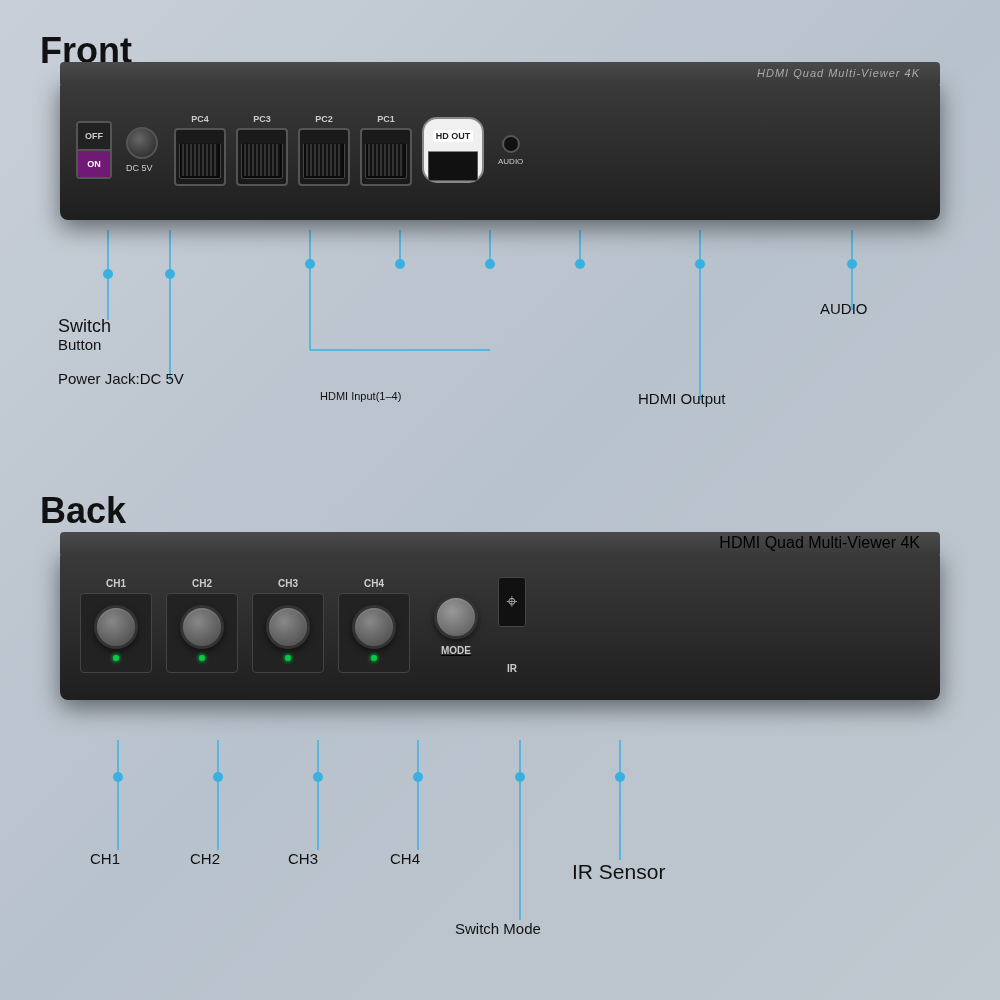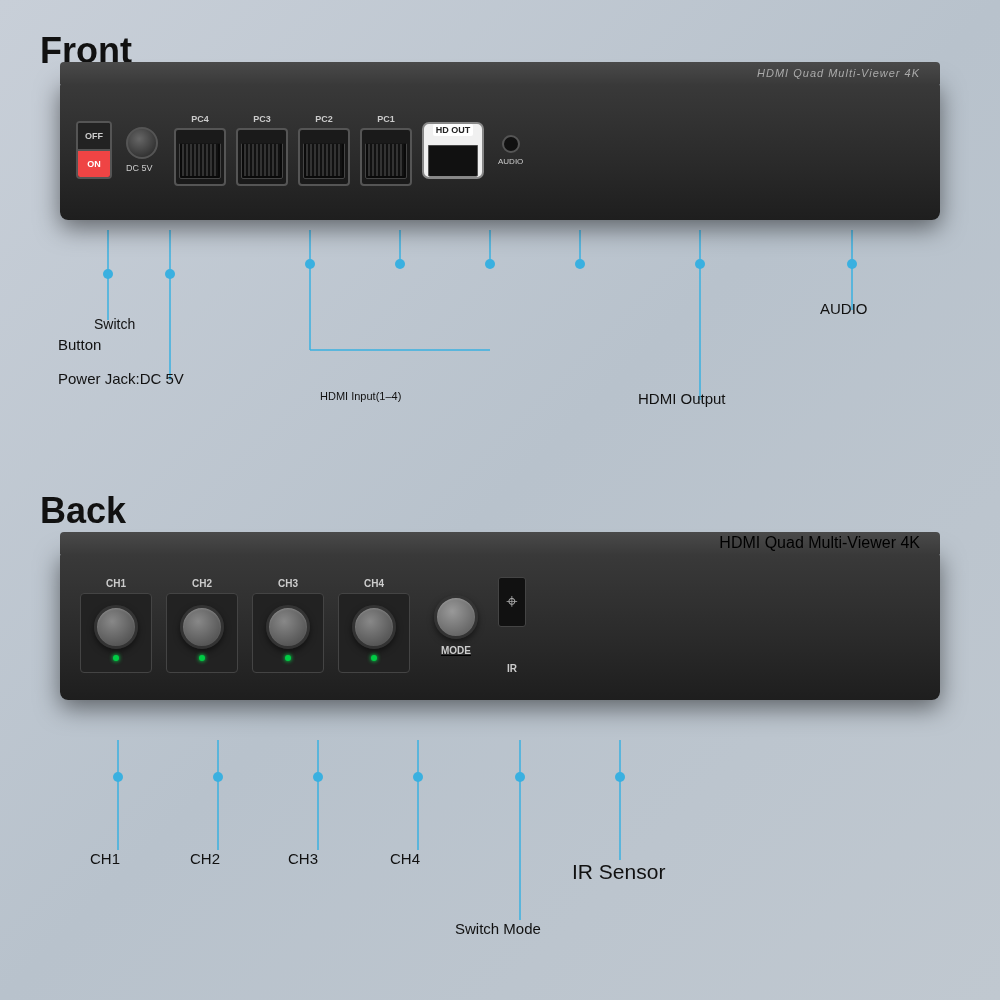--- a/index.html
+++ b/index.html
@@ -95,21 +95,21 @@
     }
 
     .rocker-switch .on-half {
       flex: 1;
       display: flex;
       align-items: center;
       justify-content: center;
       color: #fff;
       font-size: 9px;
       font-weight: bold;
-      background: #ef4444;
+      background: #701a75;
     }
 
     .rocker-switch .divider-line {
       height: 2px;
       background: #555;
     }
 
     
     .dc-knob-group {
       display: flex;
@@ -188,29 +188,29 @@
     
     .hdout-group {
       display: flex;
       flex-direction: column;
       align-items: center;
       gap: 4px;
     }
 
     .hdout-port {
       width: 62px;
-      height: 57px;
+      height: 66px;
       background: #f0f0f0;
       border: 2px solid #888;
-      border-radius: 7px;
+      border-radius: 15px;
       display: flex;
       flex-direction: column;
       align-items: center;
       justify-content: flex-start;
-      padding-top: 0;
+      padding-top: 11px;
     }
 
     .hdout-port .hd-out-text {
       color: #222;
       font-size: 9px;
       font-weight: bold;
       background: #fff;
       padding: 1px 3px;
       border-radius: 2px;
       margin-bottom: 2px;
@@ -525,21 +525,21 @@
 
 <div class="dot" style="top:269px; left:103px;"></div>
 <div class="dot" style="top:269px; left:165px;"></div>
 <div class="dot" style="top:259px; left:305px;"></div>
 <div class="dot" style="top:259px; left:395px;"></div>
 <div class="dot" style="top:259px; left:485px;"></div>
 <div class="dot" style="top:259px; left:575px;"></div>
 <div class="dot" style="top:259px; left:695px;"></div>
 <div class="dot" style="top:259px; left:847px;"></div>
 
-<div class="ann-text" style="top:316px; left:58px; font-size:14px;margin-left:36px;">Switch</div>
+<div class="ann-text" style="top:316px; left:58px; font-size:18px;">Switch</div>
 <div class="ann-text" style="top:336px; left:58px; font-size:15px;">Button</div>
 
 <div class="ann-text" style="top:370px; left:58px; font-size:15px;">Power Jack:DC 5V</div>
 
 <div class="ann-text" style="top:390px; left:320px; font-size:11px;">HDMI Input(1–4)</div>
 
 <div class="ann-text" style="top:390px; left:638px; font-size:15px;">HDMI Output</div>
 
 <div class="ann-text" style="top:300px; left:820px; font-size:15px;">AUDIO</div>
 

